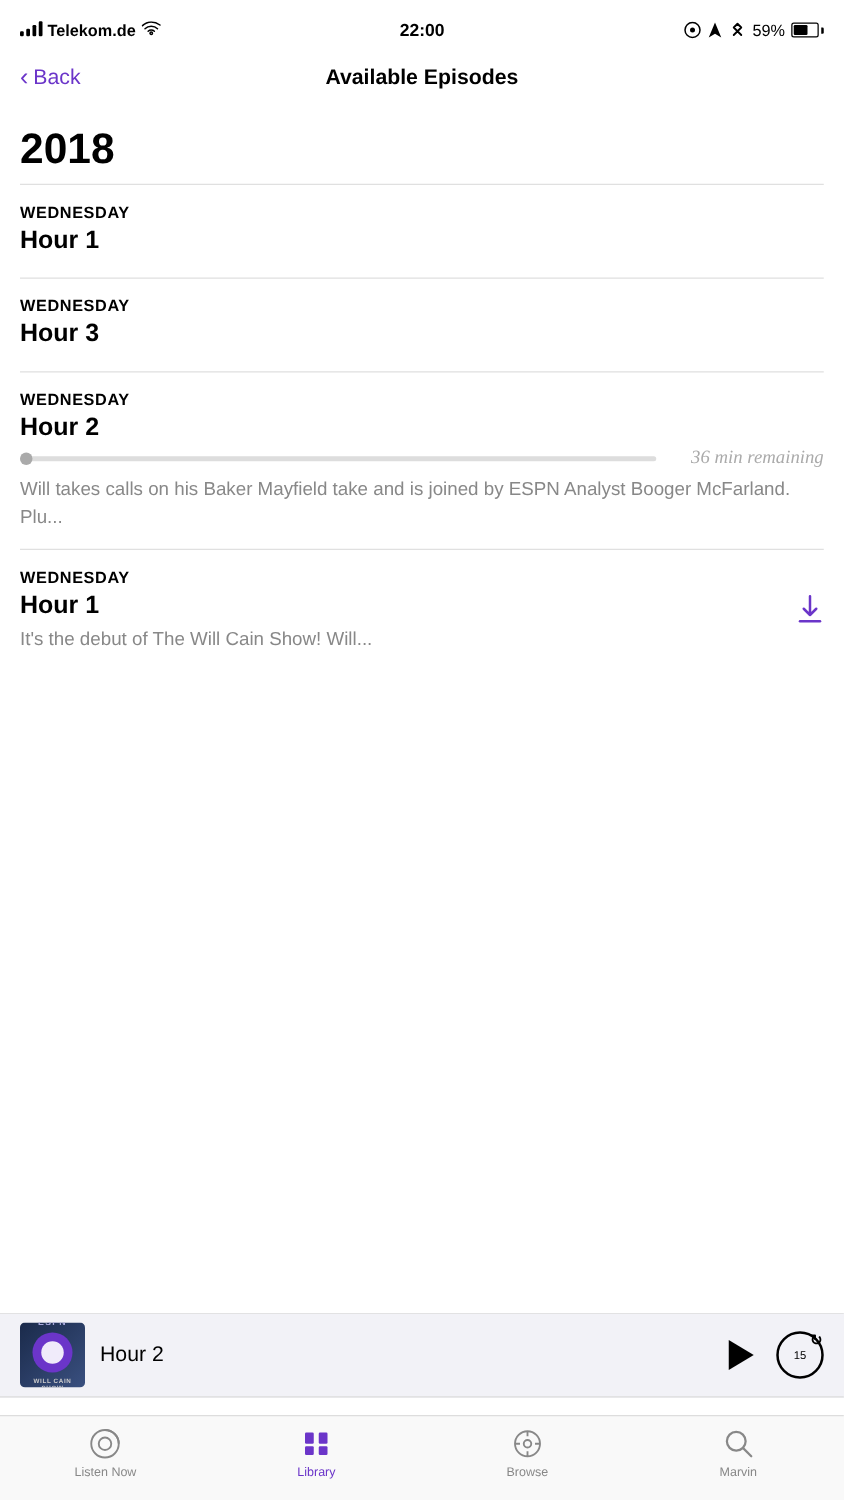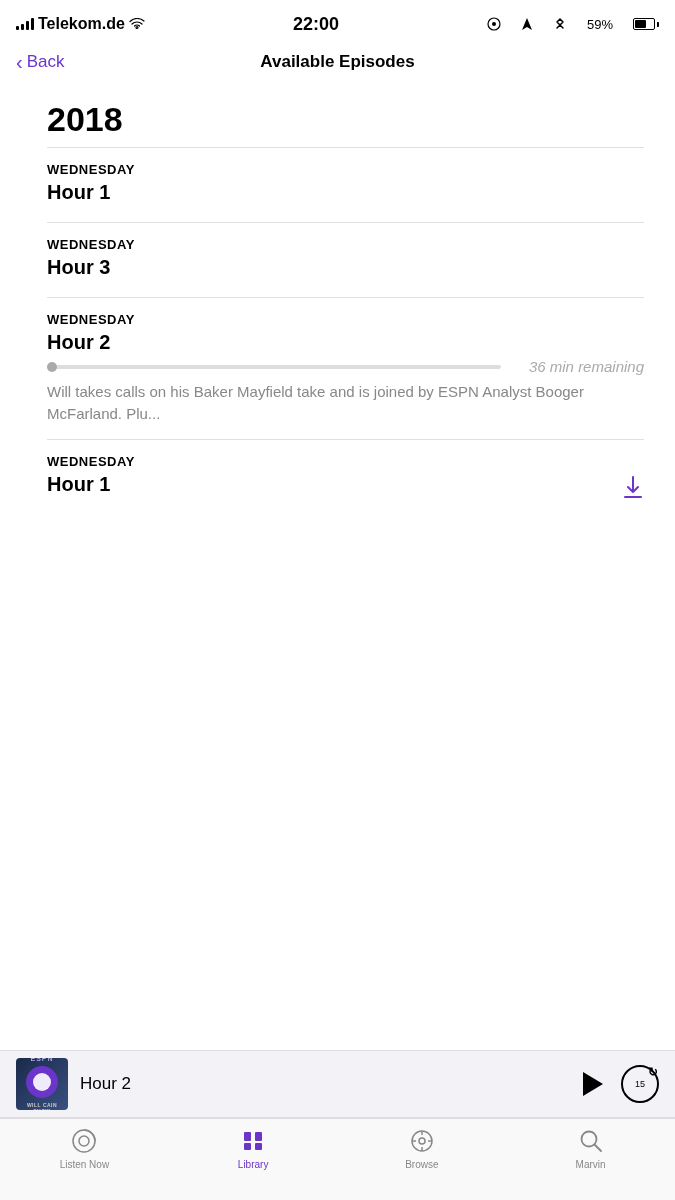--- a/index.html
+++ b/index.html
@@ -17,34 +17,33 @@
     .status-bar {
       display: flex;
       justify-content: space-between;
       align-items: center;
       padding: 10px 16px 6px;
       height: 44px;
       background: #fff;
     }
     .status-left {
       display: flex;
-      align-items: center;
       gap: 4px;
-      font-size: 16px;
+      font-size: 13px;
       font-weight: 600;
     }
     .status-center {
-      font-size: 18px;
+      font-size: 14px;
       font-weight: 600;
       letter-spacing: 0;
     }
     .status-right {
       display: flex;
       align-items: center;
-      gap: 20px;
+      gap: 5px;
       font-size: 13px;
     }
     .signal-bars {
       display: flex;
       align-items: flex-end;
       gap: 2px;
       height: 12px;
     }
     .signal-bars span {
       background: #000;
@@ -105,23 +104,22 @@
       color: #6B35C9;
     }
     .nav-title {
       font-size: 17px;
       font-weight: 700;
       color: #000;
     }
 
     
     .content {
-      padding: 0 31px;
+      padding: 0 16px;
       background: #fff;
-      margin-left: 16px;
     }
 
     .year-heading {
       font-size: 34px;
       font-weight: 800;
       color: #000;
       padding: 16px 0 8px;
     }
 
     .divider {
@@ -157,20 +155,21 @@
       color: #888;
       line-height: 1.45;
     }
 
     
     .progress-row {
       display: flex;
       align-items: center;
       gap: 28px;
       margin-bottom: 6px;
+      font-family: Liberation Serif, serif;
     }
     .progress-bar-wrap {
       flex: 1;
       height: 4px;
       background: #ddd;
       border-radius: 2px;
       position: relative;
     }
     .progress-bar-fill {
       height: 4px;
@@ -289,21 +288,21 @@
       right: -1px;
       font-size: 12px;
     }
 
     
     .tab-bar {
       position: fixed;
       bottom: 0;
       left: 0;
       width: 675px;
-      height: 82px;
+      height: 68px;
       background: #f9f9f9;
       border-top: 1px solid #ddd;
       display: flex;
       align-items: flex-start;
       padding-top: 8px;
     }
     .tab-item {
       flex: 1;
       display: flex;
       flex-direction: column;
@@ -412,20 +411,21 @@
     <div class="episode-day">WEDNESDAY</div>
     <div class="episode-header-row">
       <div class="episode-title">Hour 1</div>
       <div class="download-icon">
         <svg width="22" height="26" viewBox="0 0 22 26" fill="none">
           <path d="M11 2 L11 17 M6 12 L11 17 L16 12" stroke="#6B35C9" stroke-width="2" stroke-linecap="round" stroke-linejoin="round"></path>
           <line x1="3" y1="22" x2="19" y2="22" stroke="#6B35C9" stroke-width="2" stroke-linecap="round"></line>
         </svg>
       </div>
     </div>
+    <div class="episode-desc">It's the debut of The Will Cain Show! Will...</div>
   </div>
 </div>
 
 <div class="now-playing">
   <div class="np-thumb">
     <div class="np-thumb-inner">
       <div style="text-align:center">
         <div style="font-size:7px; color:#aad; font-weight:700; letter-spacing:1px; margin-bottom:4px;">ESPN</div>
         <div style="width:32px; height:32px; border-radius:50%; background:#6B35C9; margin:0 auto 4px; display:flex; align-items:center; justify-content:center;">
           <div style="width:18px; height:18px; border-radius:50%; background:#fff; opacity:0.9;"></div>

